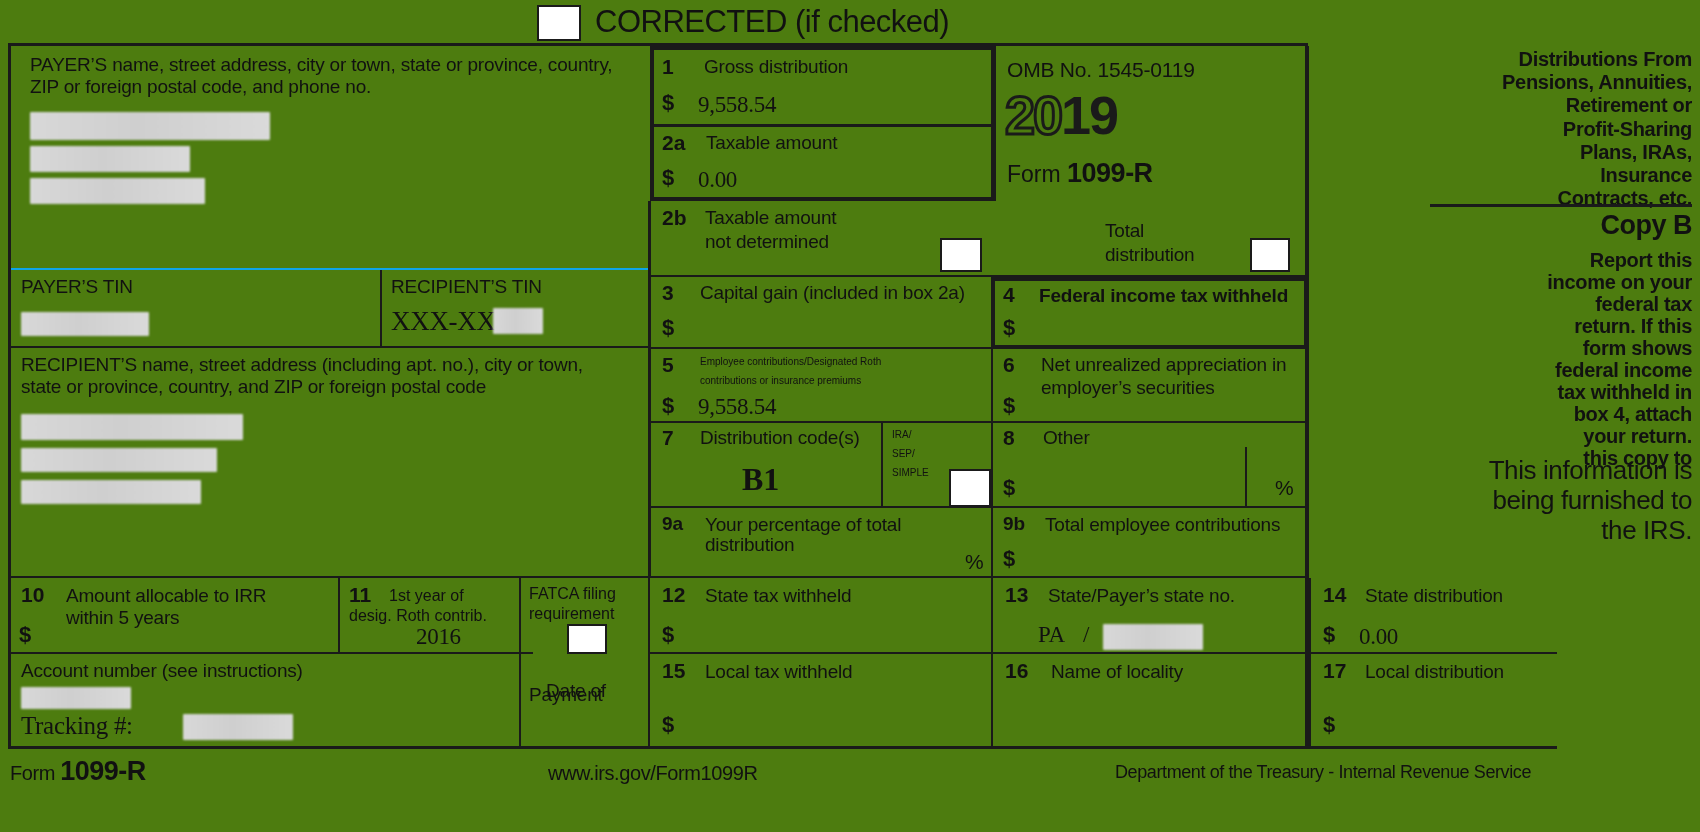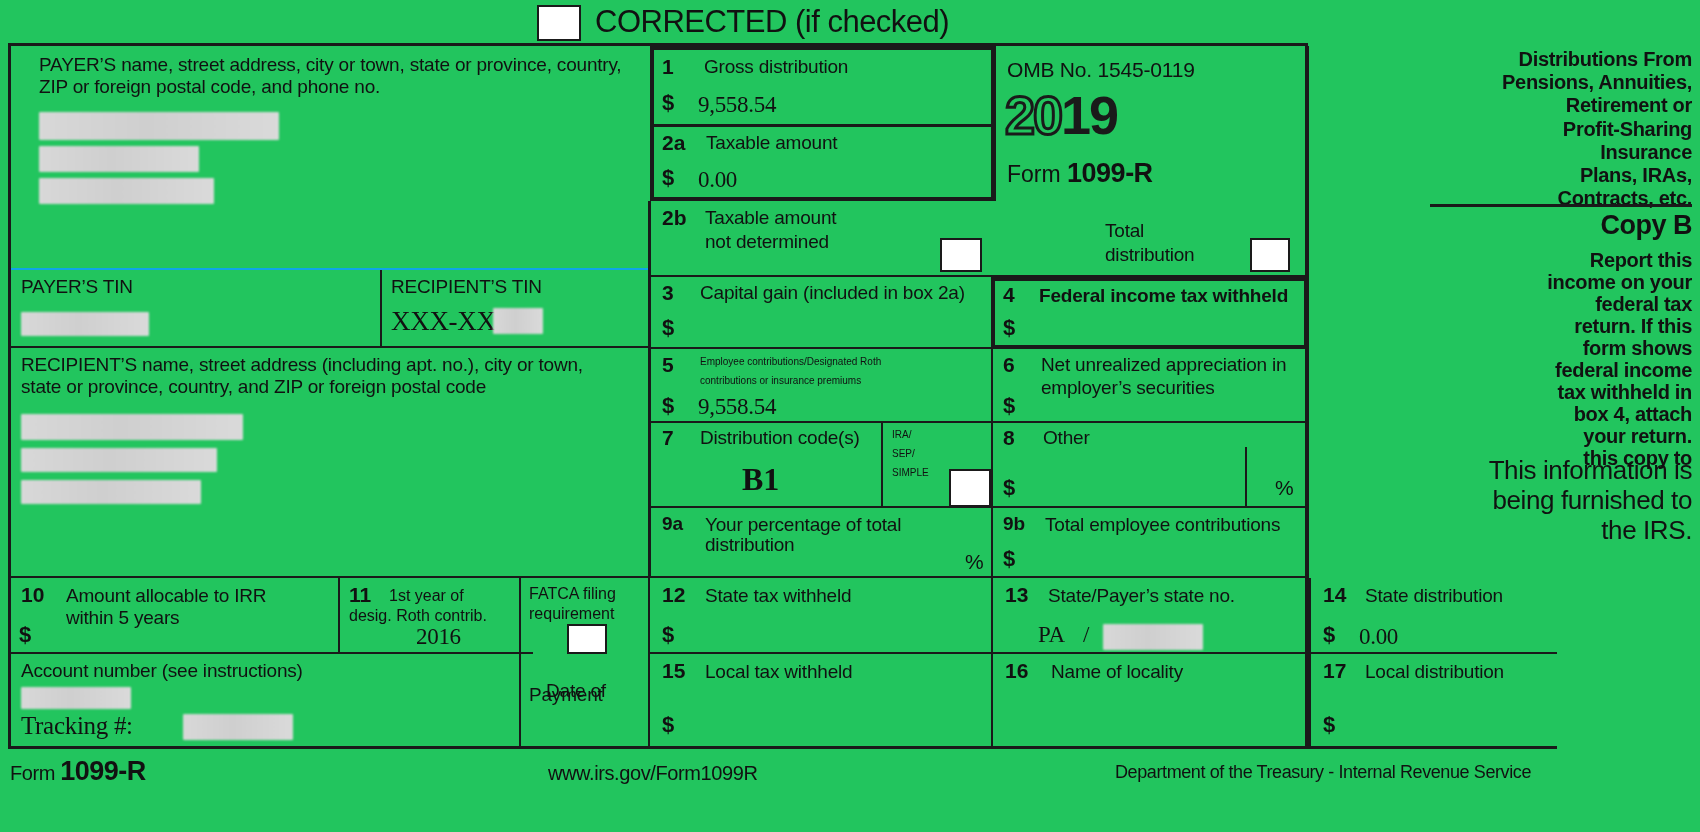--- a/index.html
+++ b/index.html
@@ -6,21 +6,21 @@
   html, body {
     width: 1700px; height: 832px;
     background: #fdfdfb;
     font-family: "Liberation Sans", sans-serif;
     color: #111;
     overflow: hidden;
   }
   #form {
     position: relative;
     width: 1700px; height: 832px;
-    background: #22c55e;
+    background: #4d7c0f;
   }
 
   
   .abs { position: absolute; }
 
   
   .bt { border-top: 2px solid #0ea5e9; }
   .bb { border-bottom: 2px solid #1a1a1a; }
   .bl { border-left: 2px solid #1a1a1a; }
   .br { border-right: 2px solid #1a1a1a; }
@@ -140,21 +140,21 @@
 </head>
 <body>
 
 <div id="form">
 
   <div class="abs cbox" style="left:537px; top:5px; width:44px; height:36px;"></div>
   <div class="abs corrected" style="left:595px; top:4px; white-space:nowrap;">CORRECTED (if checked)</div>
 
   <div class="abs" style="left:8px; top:43px; width:1300px; height:706px; border:3px solid #1a1a1a;"></div>
 
-  <div class="abs" style="left:29px; top:46px; width:637px; height:222px;">
+  <div class="abs" style="left:20px; top:46px; width:637px; height:222px;">
     <div class="lbl" style="margin:8px 0 0 10px; white-space:nowrap;">PAYER’S name, street address, city or town, state or province, country,</div>
     <div class="lbl" style="margin:1px 0 0 10px; white-space:nowrap;">ZIP or foreign postal code, and phone no.</div>
     <div class="redact" style="margin:14px 0 0 10px; width:240px; height:28px;"></div>
     <div class="redact" style="margin:6px 0 0 10px; width:160px; height:26px;"></div>
     <div class="redact" style="margin:6px 0 0 10px; width:175px; height:26px;"></div>
   </div>
 
   <div class="abs bt bb" style="left:11px; top:268px; width:637px; height:80px;">
     <div class="abs lbl" style="left:10px; top:6px; white-space:nowrap;">PAYER’S TIN</div>
     <div class="abs redact" style="left:10px; top:42px; width:128px; height:24px;"></div>
@@ -354,22 +354,22 @@
 
   <div class="abs" style="left:993px; top:46px; width:3px; height:155px; background:#1a1a1a;"></div>
 
   <div class="abs" style="left:1306px; top:46px; width:3px; height:532px; background:#1a1a1a;"></div>
 
   <div class="abs hdr-right" style="left:1330px; top:48px; width:362px;">
     <div>Distributions From</div>
     <div>Pensions, Annuities,</div>
     <div>Retirement or</div>
     <div>Profit-Sharing</div>
+    <div>Plans, IRAs,</div>
     <div>Insurance</div>
-    <div>Plans, IRAs,</div>
     <div>Contracts, etc.</div>
   </div>
 
   <div class="abs" style="left:1430px; top:204px; width:262px; height:3px; background:#1a1a1a;"></div>
 
   <div class="abs copyb" style="left:1330px; top:212px; width:362px;">Copy B</div>
   <div class="abs copyb-body" style="left:1330px; top:249px; width:362px;">
     <div>Report this</div>
     <div>income on your</div>
     <div>federal tax</div>

